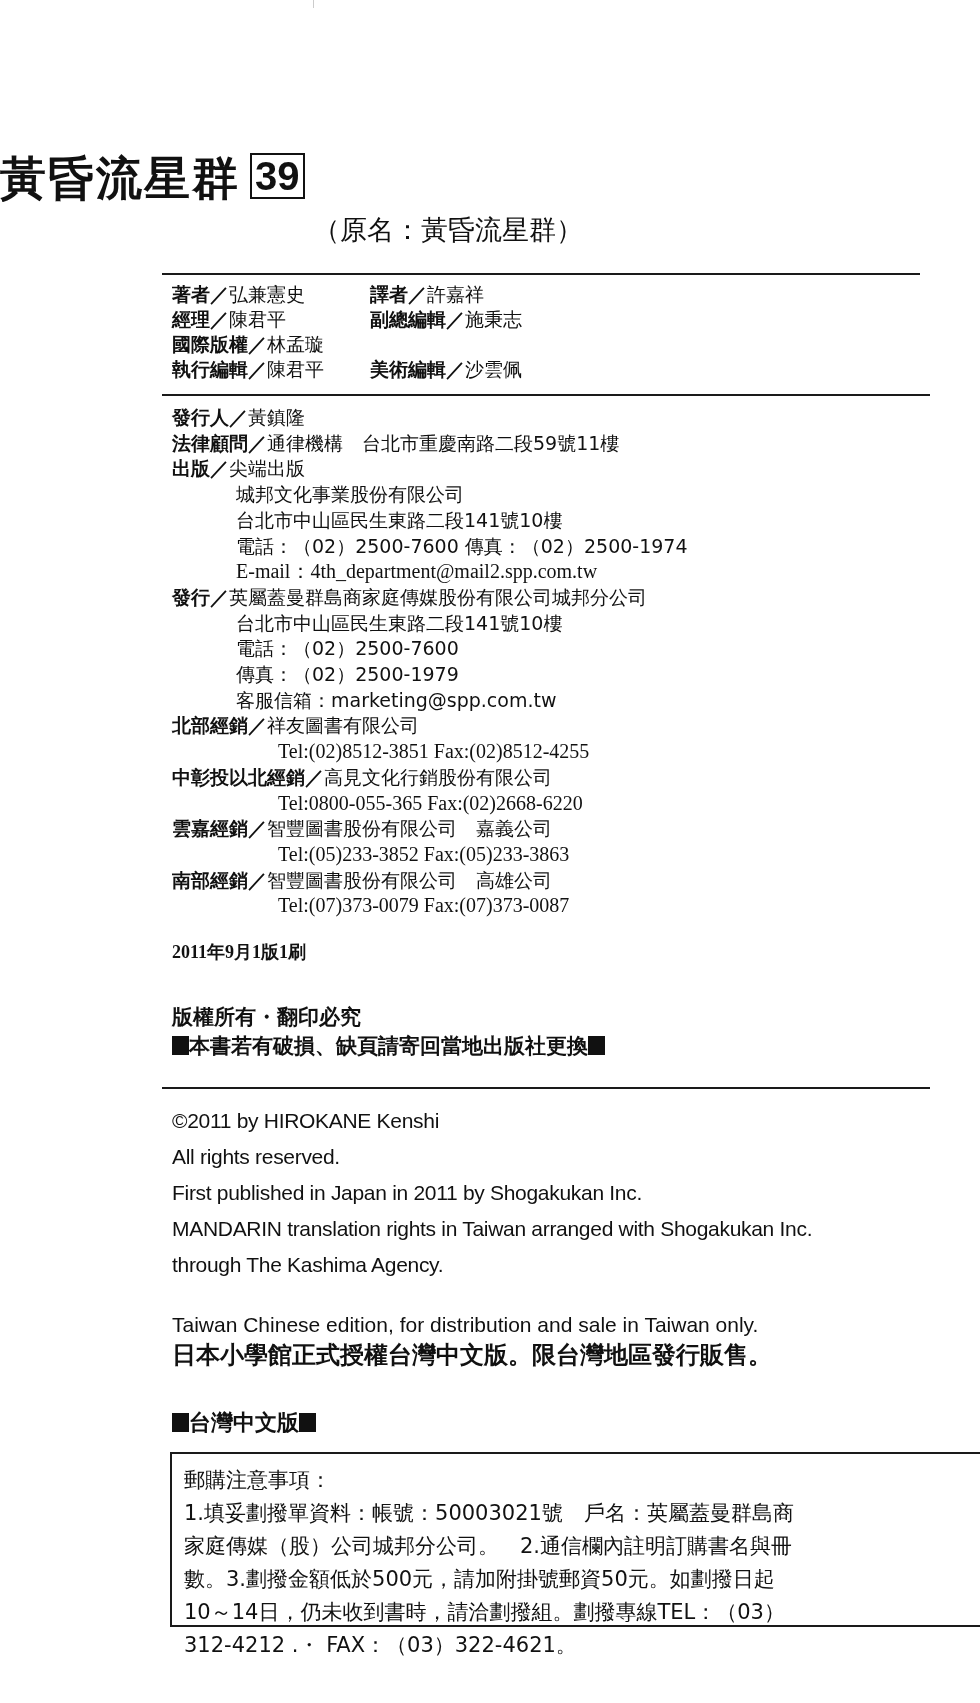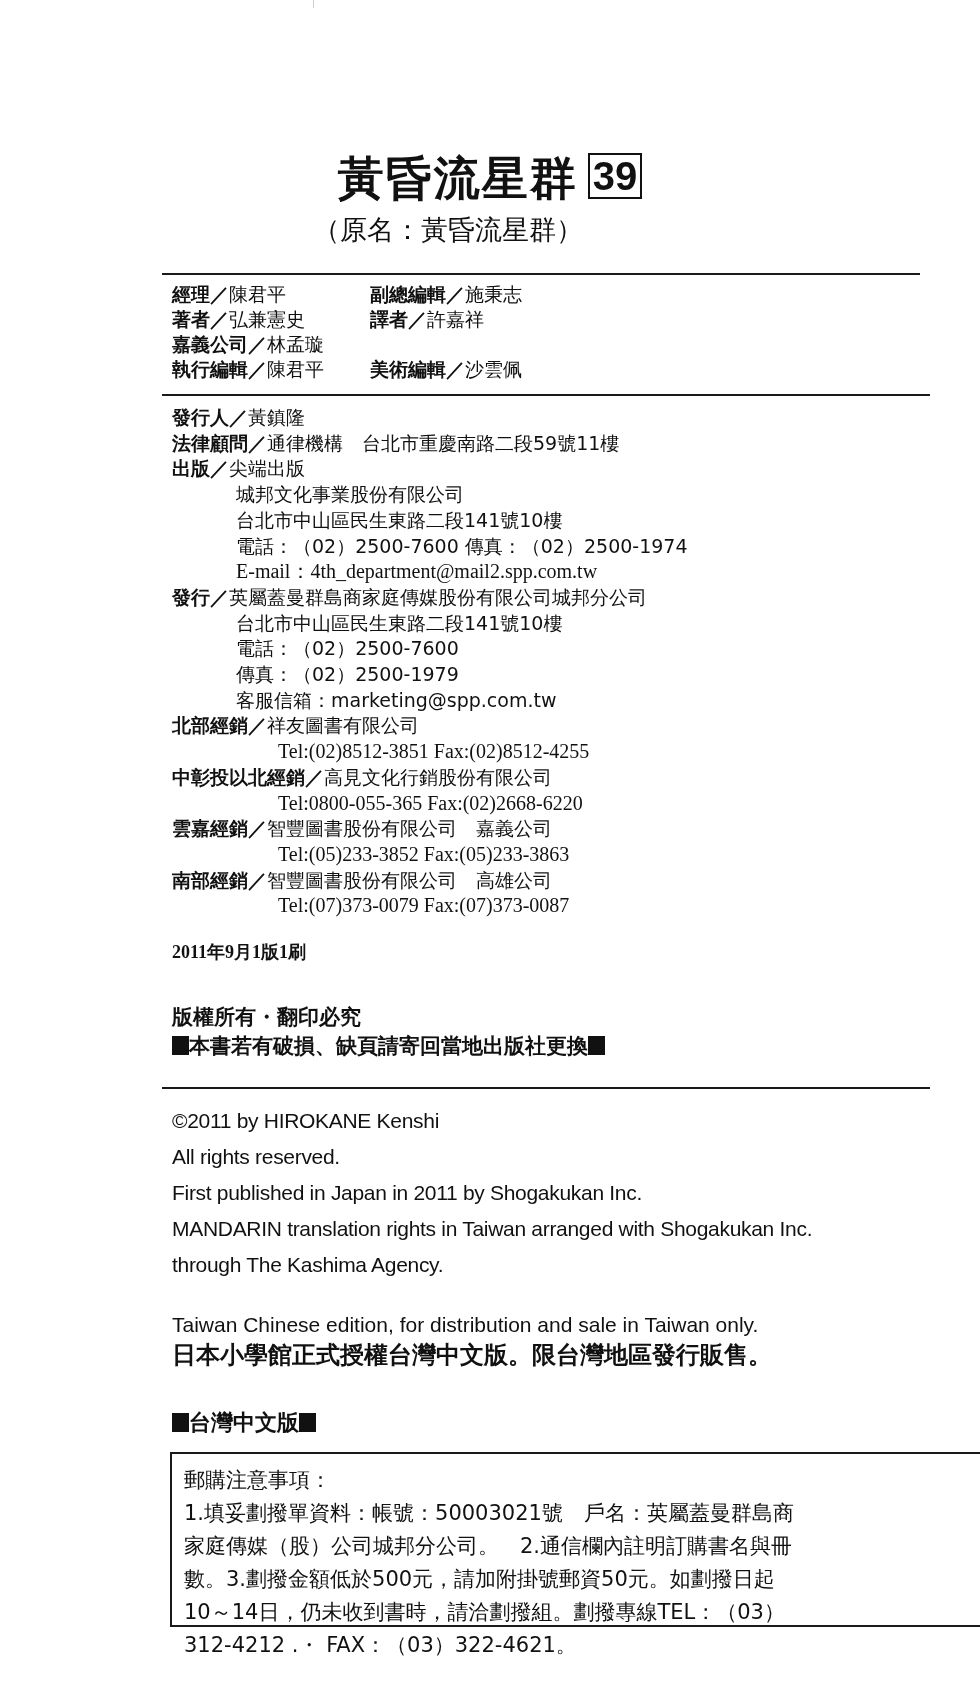--- a/index.html
+++ b/index.html
@@ -1,20 +1,20 @@
 <!DOCTYPE html>
 <html><head>
 <meta charset="utf-8">
 <style>
   html, body { margin:0; padding:0; background:#ffffff; }
   body { width:980px; height:1703px; position:relative; overflow:hidden; color:#111; }
   .abs { position:absolute; white-space:nowrap; }
   .sans { font-family:"DejaVu Sans", "Liberation Sans", sans-serif; }
   .serif { font-family:"Liberation Serif", "DejaVu Serif", serif; }
-  .title { left:0; width:980px; top:148px; text-align:center; font-size:46px; font-weight:bold; letter-spacing:2px; }
+  .title { left:0; width:980px; top:148px; font-size:46px; font-weight:bold; letter-spacing:2px; }
   .vol-box { display:inline-block; border:2px solid #111; font-size:40px; line-height:42px; padding:0 3px; margin-left:10px; vertical-align:4px; letter-spacing:0; font-family:"Liberation Sans", sans-serif; }
   .subtitle { left:0; width:896px; top:212px; text-align:center; font-size:27px; }
   .rule { position:absolute; height:2px; background:#1a1a1a; }
   .credits { left:172px; top:282px; font-size:19px; line-height:25px; }
   .credits .row { display:flex; }
   .credits .c1 { width:198px; }
   .lbl { font-weight:bold; }
   .pub { left:172px; top:405px; font-size:19px; line-height:25.7px; }
   .pub .ind { padding-left:64px; }
   .pub .ind2 { padding-left:106px; }
@@ -34,29 +34,29 @@
 
 <div class="abs title sans">
   <span>黃昏流星群</span><span class="vol-box">39</span>
 </div>
 <div class="abs subtitle sans">（原名：黃昏流星群）</div>
 
 <div class="rule" style="left:162px; top:273px; width:758px;"></div>
 
 <div class="abs credits sans">
   <div class="row">
+    <span class="c1"><span class="lbl">著者／</span><span>弘兼憲史</span></span>
+    <span><span class="lbl">譯者／</span><span>許嘉祥</span></span>
+  </div>
+  <div class="row">
     <span class="c1"><span class="lbl">經理／</span><span>陳君平</span></span>
     <span><span class="lbl">副總編輯／</span><span>施秉志</span></span>
   </div>
   <div class="row">
-    <span class="c1"><span class="lbl">著者／</span><span>弘兼憲史</span></span>
-    <span><span class="lbl">譯者／</span><span>許嘉祥</span></span>
-  </div>
-  <div class="row">
-    <span><span class="lbl">嘉義公司／</span><span>林孟璇</span></span>
+    <span><span class="lbl">國際版權／</span><span>林孟璇</span></span>
   </div>
   <div class="row">
     <span class="c1"><span class="lbl">執行編輯／</span><span>陳君平</span></span>
     <span><span class="lbl">美術編輯／</span><span>沙雲佩</span></span>
   </div>
 </div>
 
 <div class="rule" style="left:162px; top:394px; width:768px;"></div>
 
 <div class="abs pub sans">

